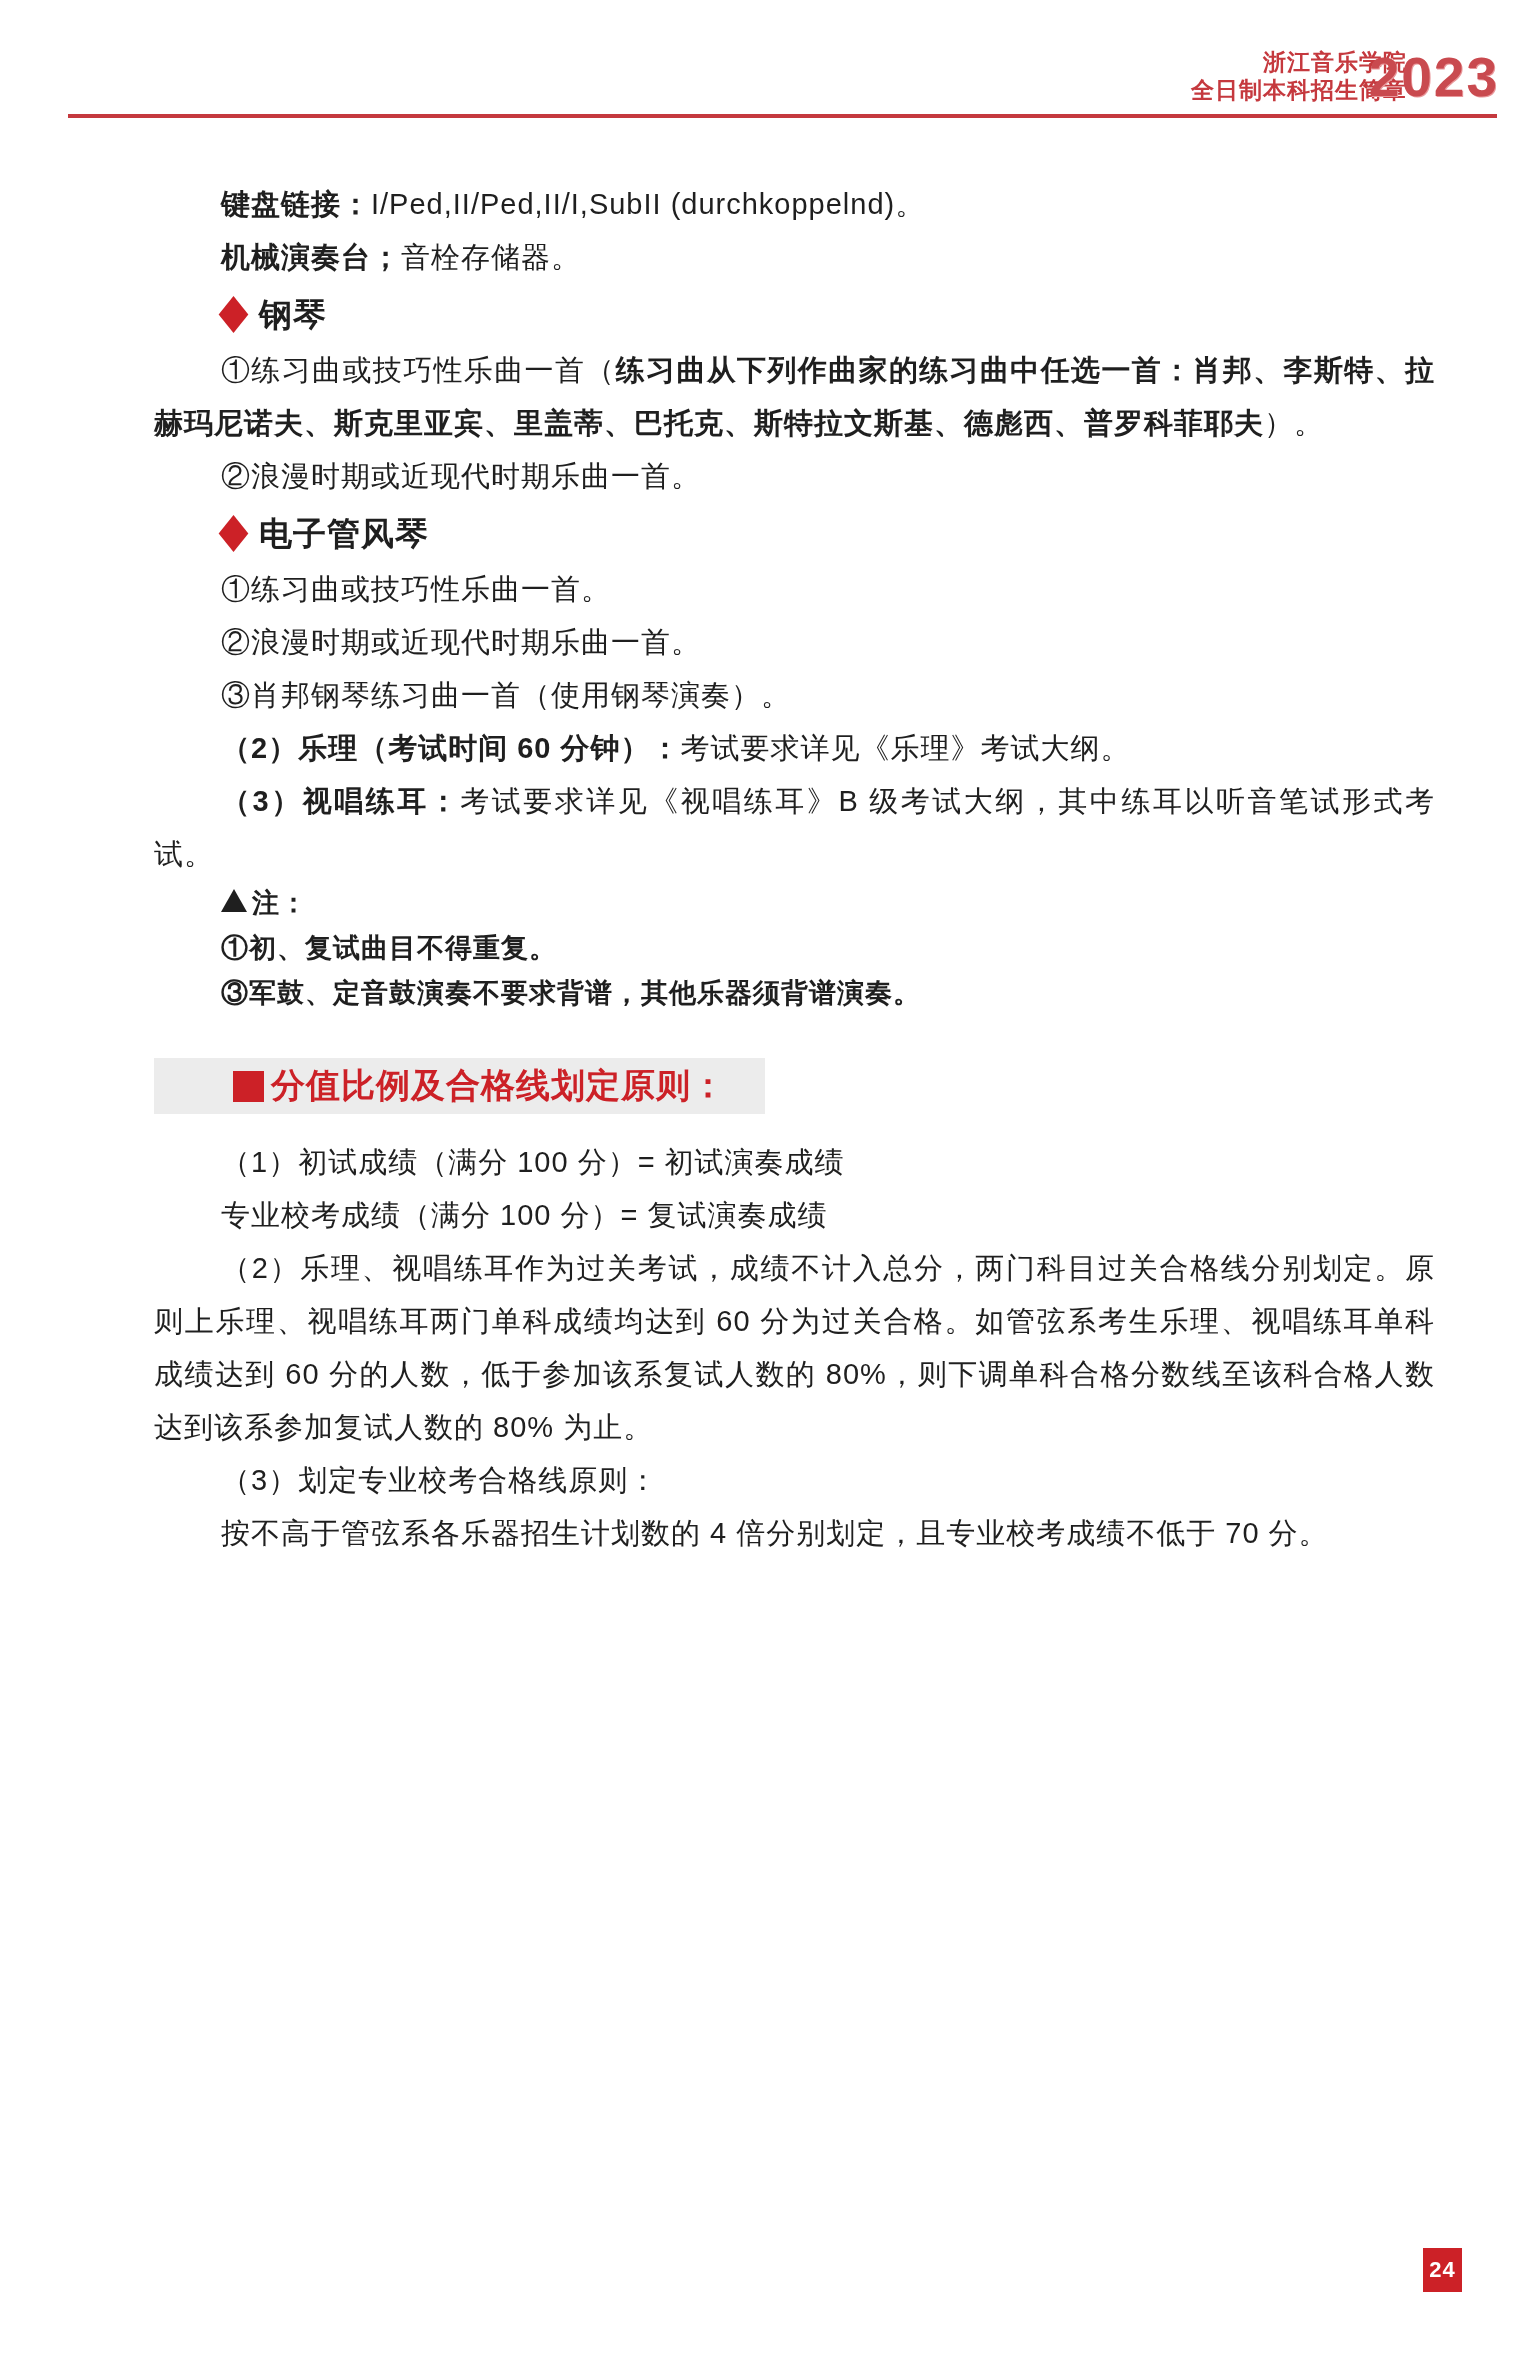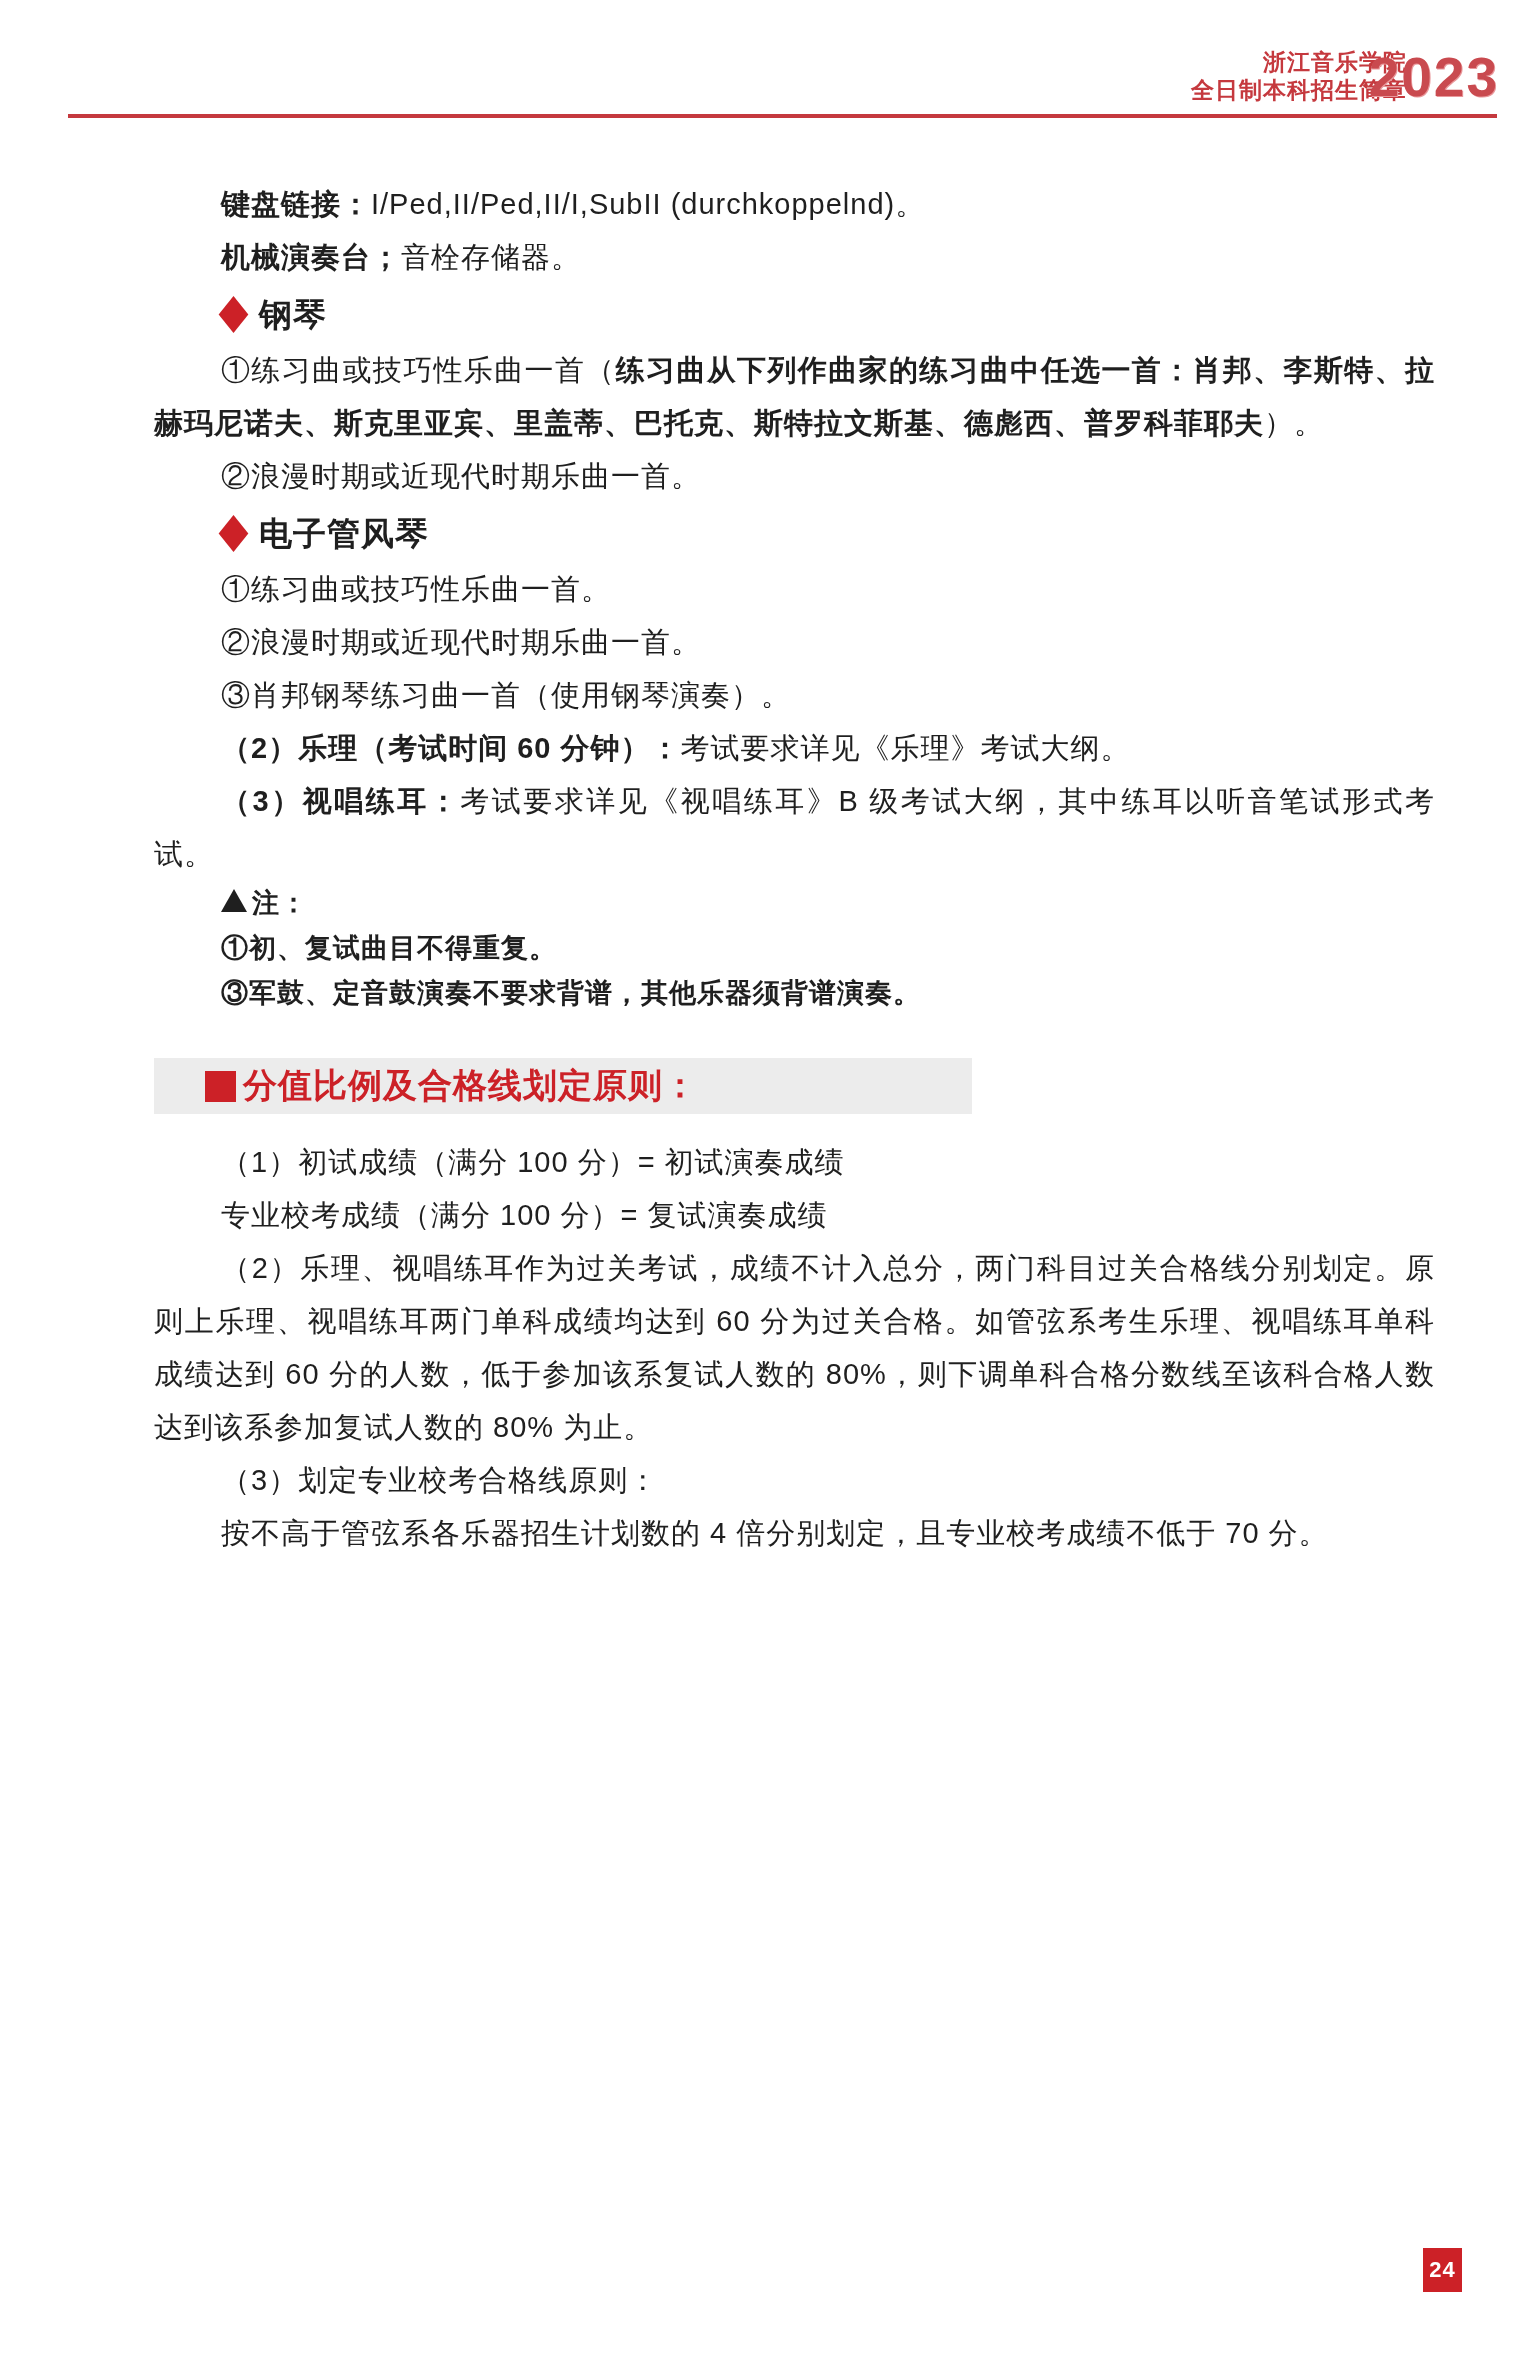--- a/index.html
+++ b/index.html
@@ -69,24 +69,24 @@
   .tri{
     display:inline-block;width:0;height:0;
     border-left:13px solid transparent;
     border-right:13px solid transparent;
     border-bottom:23px solid var(--text-color);
     margin-right:5px;
   }
   
   .section-band{
     margin:42px 0 22px 0;
-    width:818px;height:56px;
+    width:611px;height:56px;
     background:var(--band-gray);
     display:flex;align-items:center;
-    box-sizing:border-box;padding-left:51px;
+    box-sizing:border-box;padding-left:79px;
   }
   .bsq{
     display:inline-block;width:31px;height:31px;
     background:var(--accent-red);
     margin-right:7px;flex:0 0 auto;
   }
   .band-text{
     color:var(--accent-red);
     font-size:34px;font-weight:bold;letter-spacing:1px;
     white-space:nowrap;

